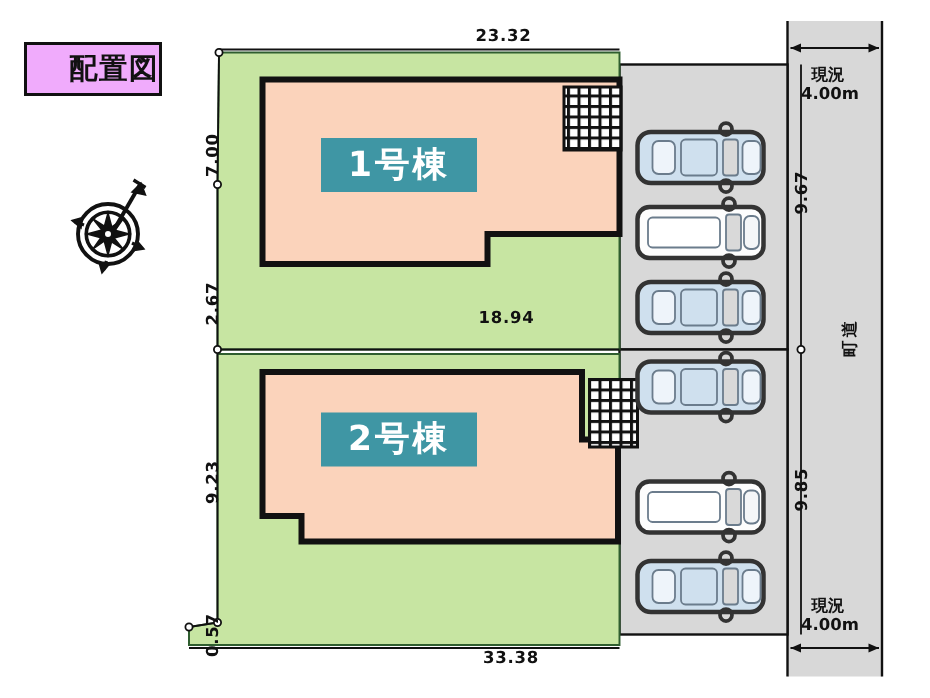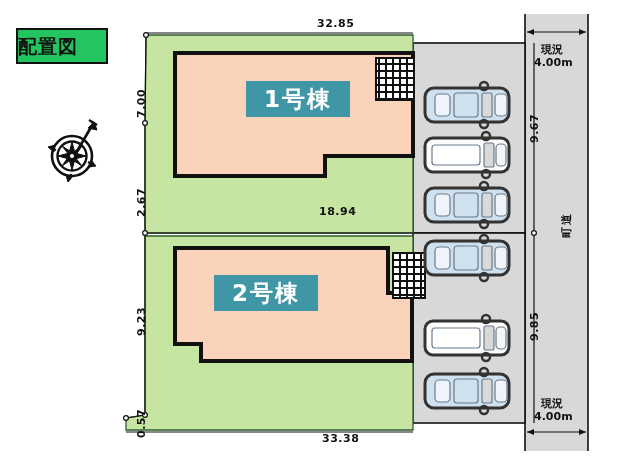--- a/index.html
+++ b/index.html
@@ -13,22 +13,22 @@
     height:465px;
     background:#ffffff;
     overflow:hidden;
   }
   
   .title-box{
     position:absolute;
     left:16px; top:28px;
     width:92px; height:36px;
     border:2px solid #111111;
-    background:#22c55e;
-    display:flex; align-items:center; justify-content:flex-start;
+    background:#f0abfc;
+    display:flex; align-items:center; justify-content:flex-end;
     box-sizing:border-box;
   }
   .title-box span{
     font-size:19px;
     font-weight:bold;
     letter-spacing:1px;
     color:#111111;
     line-height:1;
   }
   
@@ -78,21 +78,21 @@
     color:#ffffff;
     font-size:23px;
     font-weight:bold;
     letter-spacing:2px;
     display:flex;
     align-items:center;
     justify-content:center;
     line-height:1;
     box-sizing:border-box;
   }
-  .tag1{ left:214px; top:81px;  width:104px; height:36px;margin-left:32px; }
+  .tag1{ left:214px; top:92px;  width:104px; height:36px; }
   .tag2{ left:214px; top:275px; width:104px; height:36px;align-items:center; }
 </style>
 </head>
 <body>
 
 <div id="stage">
 
   <svg class="plan" viewBox="0 0 620 465" width="620" height="465">
     <defs>
 
@@ -266,21 +266,21 @@
     </g>
   </svg>
 
   <div class="bldg-tag tag1">
     <span>1号棟</span>
   </div>
   <div class="bldg-tag tag2">
     <span>2号棟</span>
   </div>
 
-  <div class="dim" style="left:317px; top:18px;">32.85</div>
+  <div class="dim" style="left:317px; top:18px;">23.32</div>
 
   <div class="dim" style="left:319px; top:206px;">18.94</div>
 
   <div class="dim" style="left:322px; top:433px;">33.38</div>
 
   <div class="dim vert" style="left:136px; top:118px;">7.00</div>
 
   <div class="dim vert" style="left:136px; top:217px;">2.67</div>
 
   <div class="dim vert" style="left:136px; top:336px;">9.23</div>

